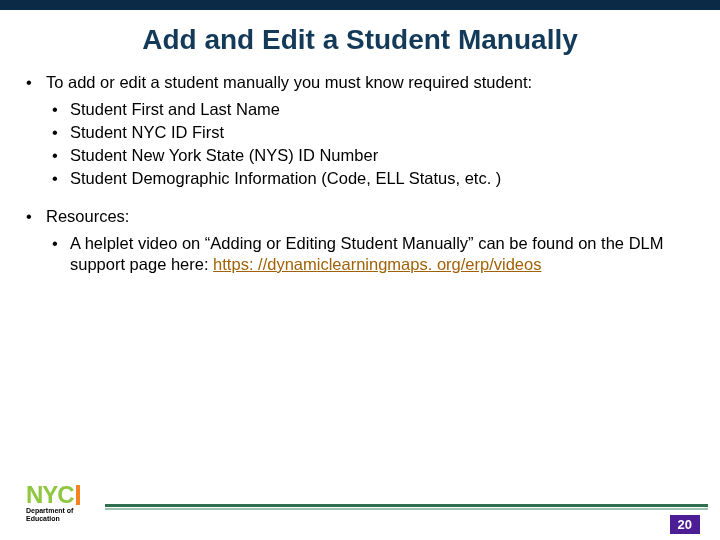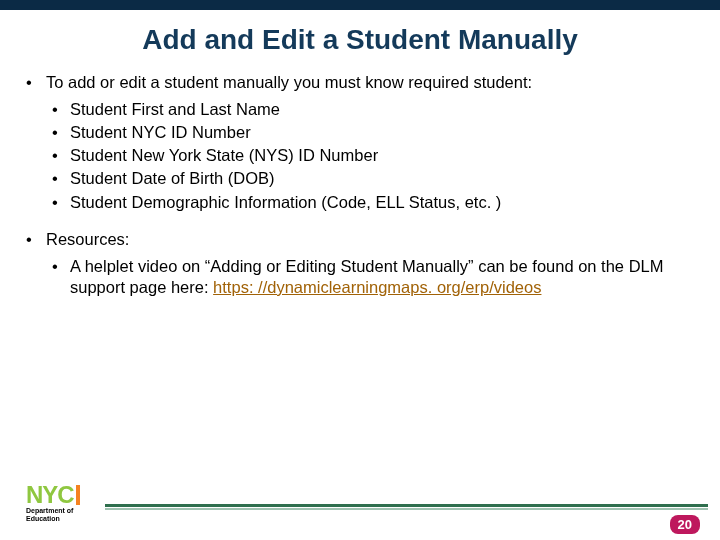--- a/index.html
+++ b/index.html
@@ -16,39 +16,38 @@
   .lvl2 > li::before { content: "•"; position: absolute; left: 6px; top: 0; }
   .res-block { margin-top: 10px; }
   .link { text-decoration: underline; color: #a16207; }
   .footer { position: absolute; left: 0; bottom: 0; width: 708px; height: 72px; }
   .logo { position: absolute; left: 26px; bottom: 18px; display: flex; align-items: flex-start; gap: 4px; }
   .logo-nyc { font-weight: 900; font-size: 24px; color: #8fc740; letter-spacing: -1px; line-height: 0.8; }
   .logo-nyc .bar { display: inline-block; width: 4px; height: 20px; background: #f58220; vertical-align: top; margin-left: 2px; }
   .logo-sub { font-size: 7px; font-weight: 700; line-height: 1.05; margin-top: 2px; }
   .hr1 { position: absolute; left: 105px; right: 0; bottom: 33px; height: 3px; background: #2f6f4e; }
   .hr2 { position: absolute; left: 105px; right: 0; bottom: 30px; height: 2px; background: #a0c3b1; }
-  .pagenum { position: absolute; right: 8px; bottom: 6px; background: #be185d; color: #fff; font-size: 13px; font-weight: 700; padding: 2px 8px; border-radius: 8px; }
+  .pagenum { position: absolute; right: 8px; bottom: 6px; background: #4c1d95; color: #fff; font-size: 13px; font-weight: 700; padding: 2px 8px; border-radius: 0; }
 </style>
 </head>
 <body>
 
 <div class="slide">
   <div class="top-bar"></div>
 
   <div class="title">Add and Edit a Student Manually</div>
 
   <div class="body">
     <ul class="lvl1">
       <li>
         <span>To add or edit a student manually you must know required student:</span>
         <ul class="lvl2">
           <li><span>Student First and Last Name</span></li>
-          <li><span>Student NYC ID Number</span></li>
+          <li><span>Student NYC ID First</span></li>
           <li><span>Student New York State (NYS) ID Number</span></li>
-          <li><span>Student Date of Birth (DOB)</span></li>
           <li><span>Student Demographic Information (Code, ELL Status, etc. )</span></li>
         </ul>
       </li>
       <li class="res-block">
         <span>Resources:</span>
         <ul class="lvl2">
           <li>
             <span>A helplet video on “Adding or Editing Student Manually” can be found on the DLM support page here: </span><a href="#" class="link">https: //dynamiclearningmaps. org/erp/videos</a>
           </li>
         </ul>

